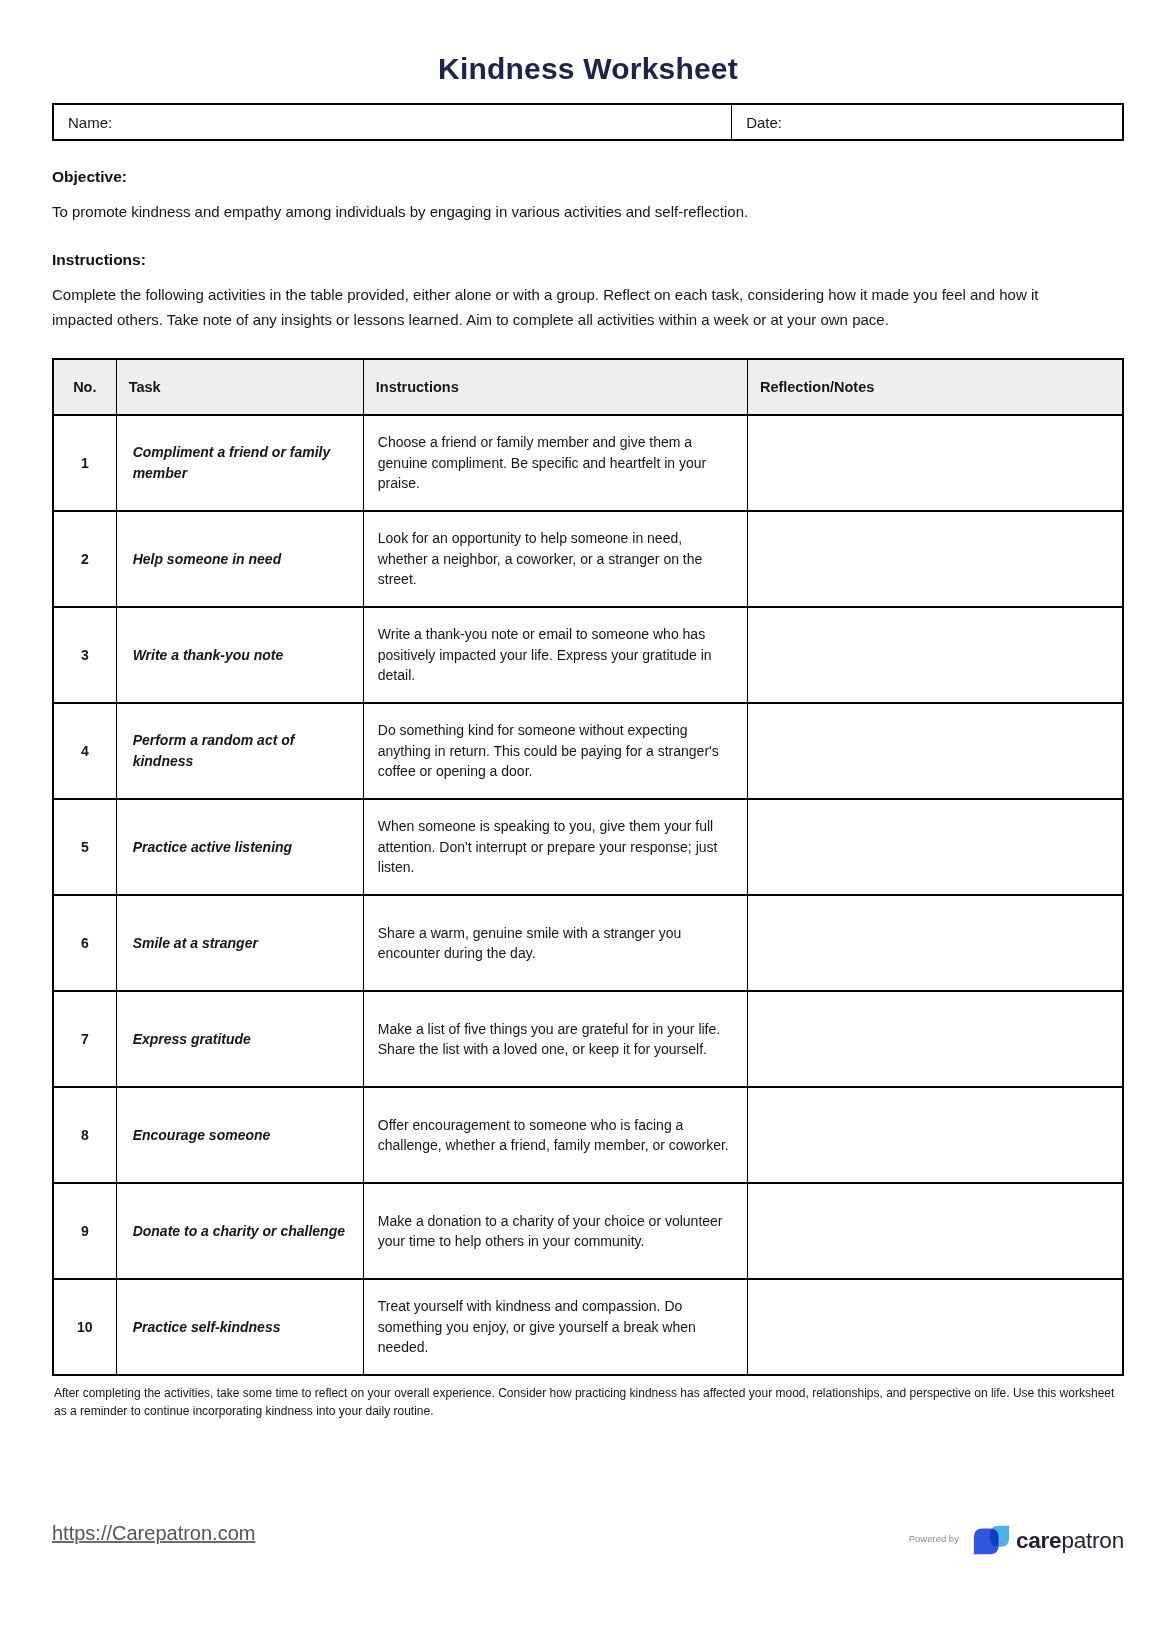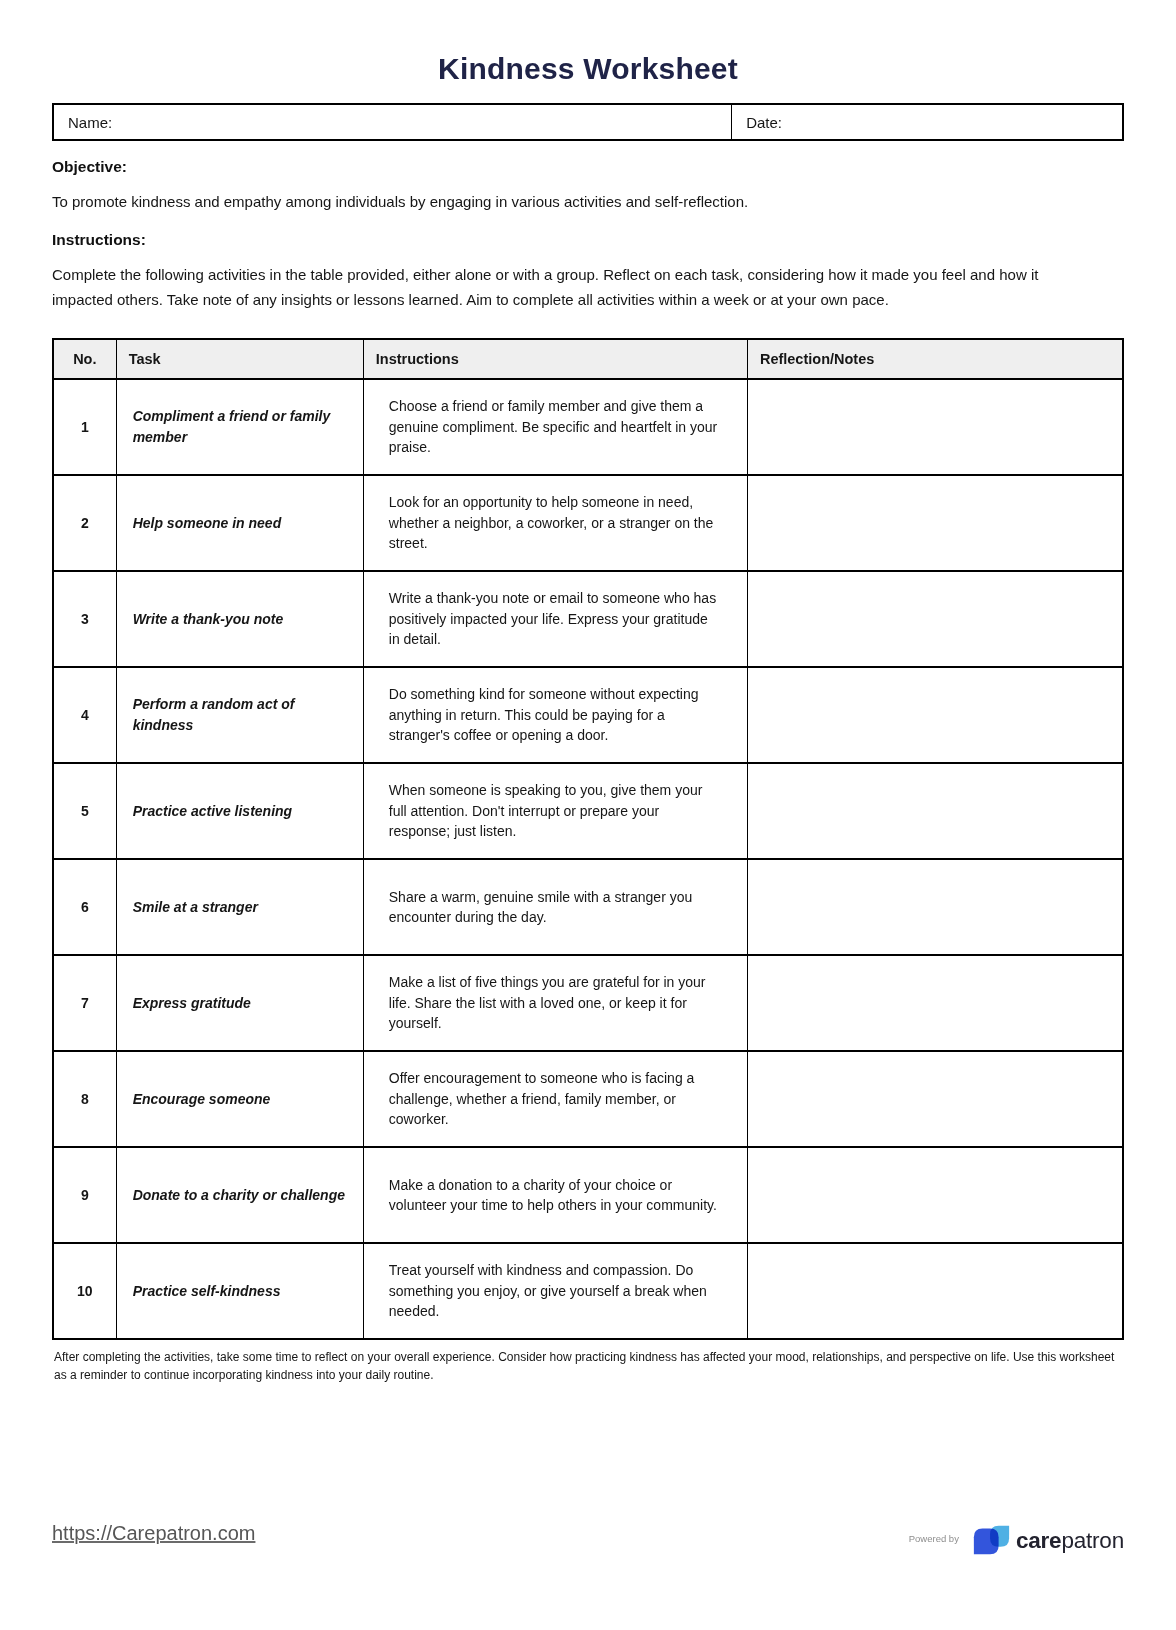--- a/index.html
+++ b/index.html
@@ -37,21 +37,21 @@
     font-size: 15px;
   }
   .date-cell {
     flex: 1;
     display: flex; align-items: center;
     padding-left: 14px;
     font-size: 15px;
   }
 
   .section-heading {
-    margin-top: 17px;
+    margin-top: 27px;
     font-size: 15.5px;
     font-weight: 700;
     color: #111;
   }
   .body-text {
     margin-top: 13px;
     font-size: 15px;
     line-height: 25px;
     color: #161616;
     max-width: 1030px;
@@ -66,31 +66,31 @@
   }
   .task-table th, .task-table td {
     border-left: 1.5px solid #000;
     border-right: 1.5px solid #000;
     border-top: 2px solid #000;
     border-bottom: 2px solid #000;
     vertical-align: middle;
   }
   .task-table th {
     background: #efefef;
-    height: 40px;
+    height: 56px;
     font-size: 14.5px;
     font-weight: 700;
     text-align: left;
     padding: 0 12px;
   }
   .task-table th.col-no { text-align: center; padding: 0; }
   .task-table td { height: 96px; font-size: 14px; }
   .task-table td.cell-no { text-align: center; font-weight: 700; }
   .task-table td.cell-task { font-weight: 700; padding: 0 16px; line-height: 21px; font-style: italic; }
-  .task-table td.cell-instr { padding: 0 25px; line-height: 20.5px; margin-top: 14px; }
+  .task-table td.cell-instr { padding: 0 14px; line-height: 20.5px; margin-top: 14px; }
   .task-table td.cell-notes { background: #fff; }
 
   .closing-text {
     margin-top: 8px;
     font-size: 12px;
     line-height: 18px;
     padding-left: 2px;
   }
 
   .footer {

